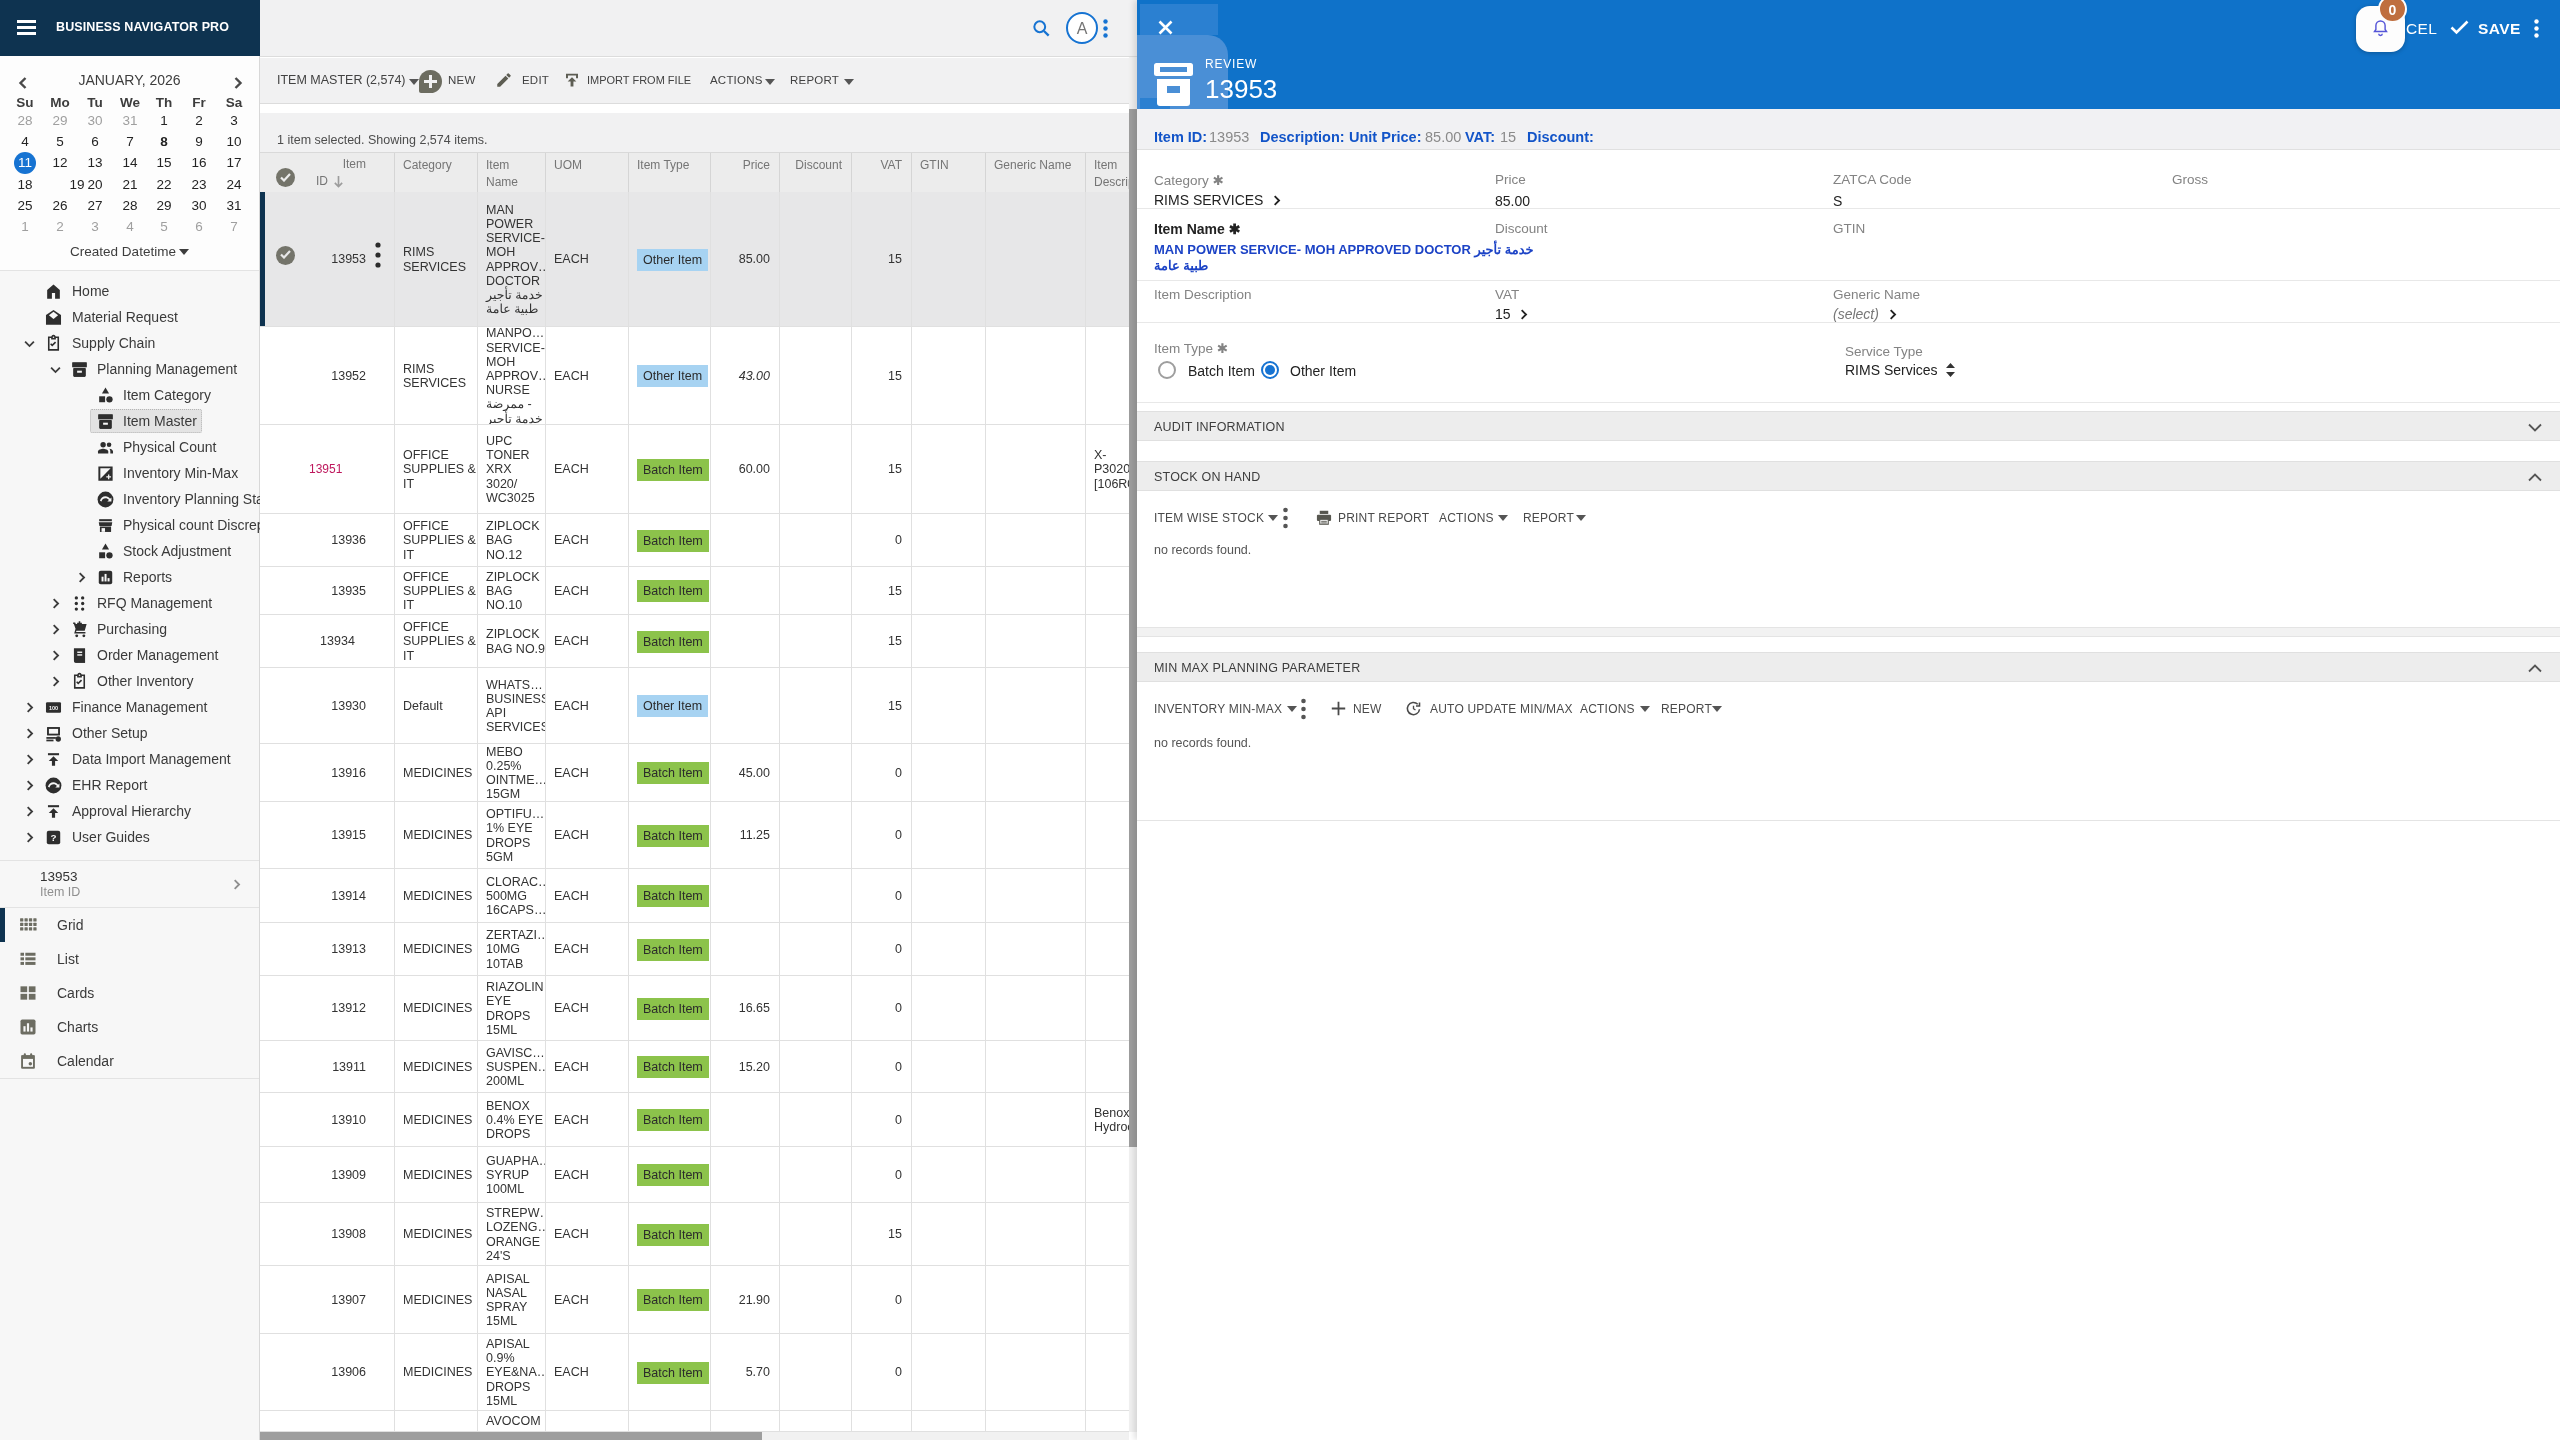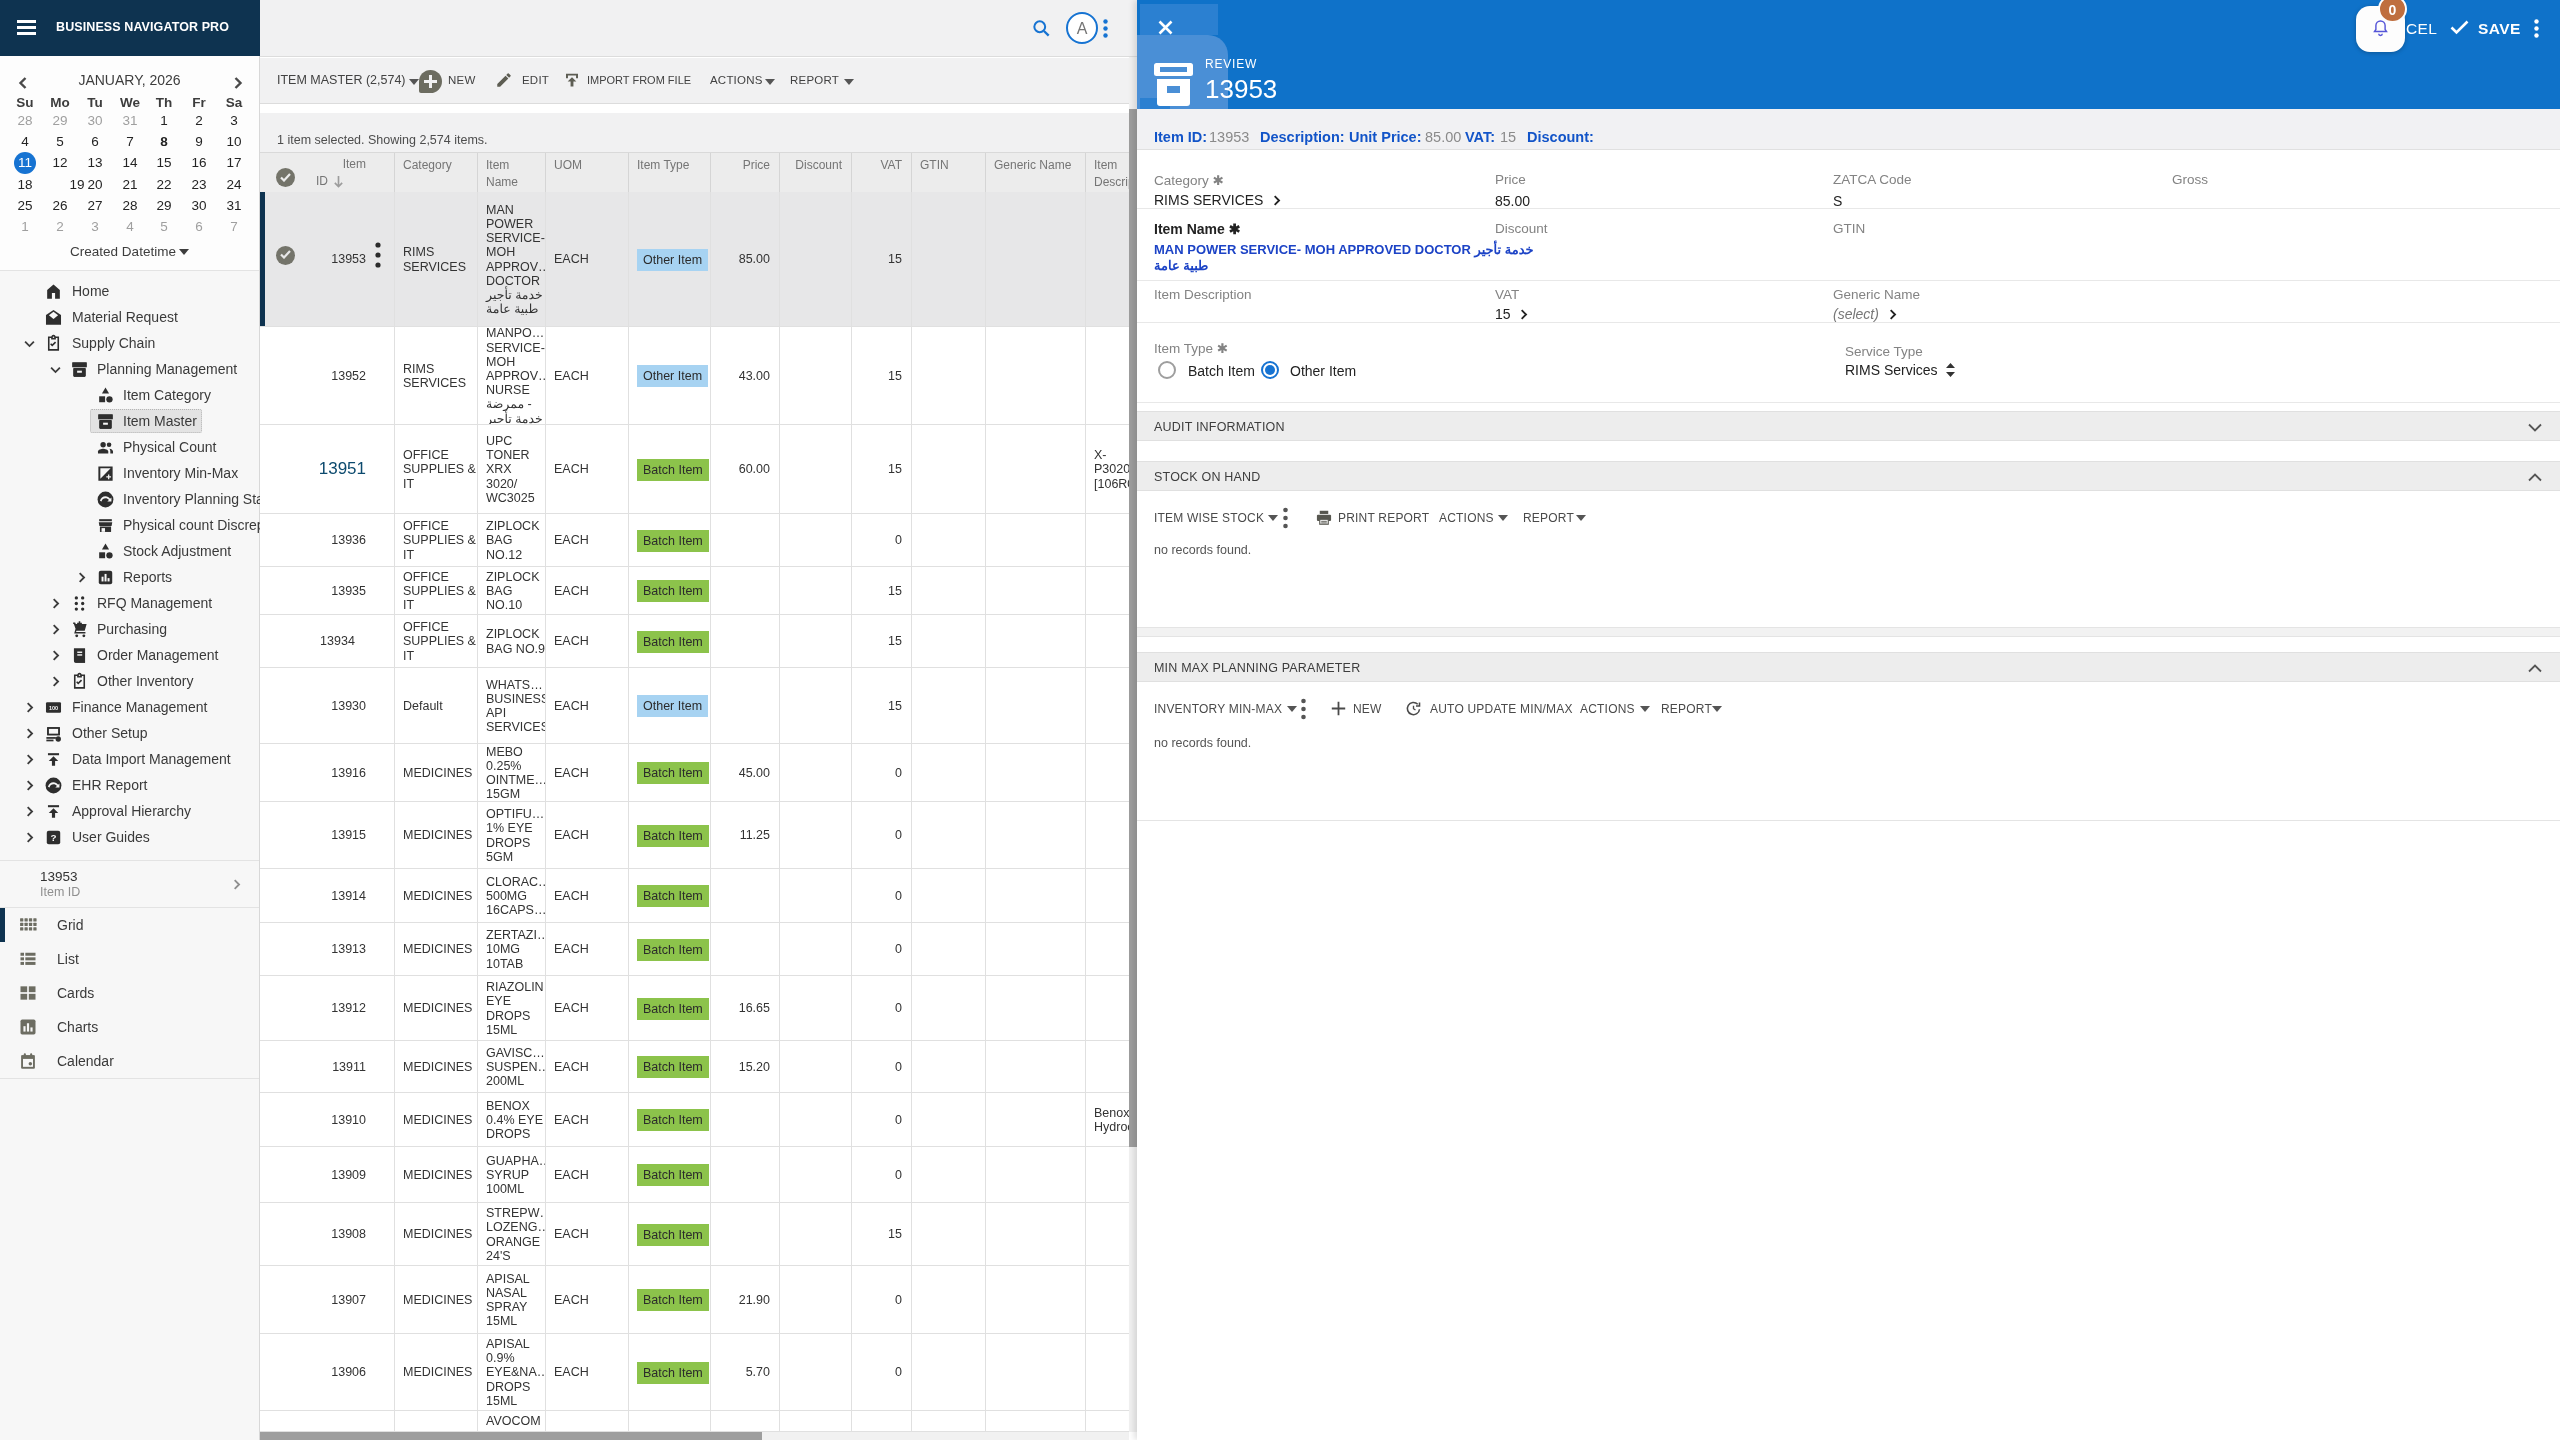--- a/index.html
+++ b/index.html
@@ -526,39 +526,39 @@
 <div class="a f" style="left:217px;top:0;width:68px;height:98px;">
         <div style="width:100%;padding:0 9px;text-align:left;font-size:12.5px;color:#333;line-height:14.2px;white-space:nowrap;overflow:hidden;">MANPO…<br>SERVICE-<br>MOH<br>APPROV…<br>NURSE<br>ممرضة -<br>خدمة تأجير</div>
       </div>
 <div class="a f" style="left:285px;top:0;width:83px;height:98px;">
         <div style="width:100%;padding:0 9px;text-align:left;font-size:12.5px;color:#333;line-height:14.2px;white-space:nowrap;overflow:hidden;">EACH</div>
       </div>
 <div class="a f" style="left:377px;top:0;height:98px">
         <div style="background:#a7d3f2;font-size:12.5px;color:#2b2b2b;padding:4px 6px">Other Item</div>
       </div>
 <div class="a f" style="left:450px;top:0;width:69px;height:98px;">
-        <div style="width:100%;padding:0 9px;text-align:right;font-size:12.5px;color:#333;line-height:14.2px;white-space:nowrap;overflow:hidden;">43.00</div>
+        <div style="width:100%;padding:0 9px;text-align:right;font-size:12.5px;color:#333;line-height:14.2px;white-space:nowrap;overflow:hidden;font-style:italic;">43.00</div>
       </div>
 <div class="a f" style="left:591px;top:0;width:60px;height:98px;">
         <div style="width:100%;padding:0 9px;text-align:right;font-size:12.5px;color:#333;line-height:14.2px;white-space:nowrap;overflow:hidden;">15</div>
       </div>
 <div class="a" style="left:134px;top:0;width:1px;height:98px;background:#e0e0e0"></div>
 <div class="a" style="left:217px;top:0;width:1px;height:98px;background:#e0e0e0"></div>
 <div class="a" style="left:285px;top:0;width:1px;height:98px;background:#e0e0e0"></div>
 <div class="a" style="left:368px;top:0;width:1px;height:98px;background:#e0e0e0"></div>
 <div class="a" style="left:450px;top:0;width:1px;height:98px;background:#e0e0e0"></div>
 <div class="a" style="left:519px;top:0;width:1px;height:98px;background:#e0e0e0"></div>
 <div class="a" style="left:591px;top:0;width:1px;height:98px;background:#e0e0e0"></div>
 <div class="a" style="left:651px;top:0;width:1px;height:98px;background:#e0e0e0"></div>
 <div class="a" style="left:725px;top:0;width:1px;height:98px;background:#e0e0e0"></div>
 <div class="a" style="left:825px;top:0;width:1px;height:98px;background:#e0e0e0"></div>
 </div>
 <div class="a" style="left:0;top:425px;width:877px;height:89px;background:#fff;border-bottom:1px solid #e0e0e0;overflow:hidden">
 <div class="a f" style="left:40px;top:0;width:68px;height:89px;">
-        <div style="width:100%;padding:0 9px;text-align:right;font-size:17px;color:#0c4a6e;line-height:14.2px;white-space:nowrap;overflow:hidden;padding-right:2px">13951</div>
+        <div style="width:100%;padding:0 9px;text-align:left;font-size:12px;color:#be185d;line-height:14.2px;white-space:nowrap;overflow:hidden;padding-right:2px">13951</div>
       </div>
 <div class="a f" style="left:134px;top:0;width:83px;height:89px;">
         <div style="width:100%;padding:0 9px;text-align:left;font-size:12.5px;color:#333;line-height:14.2px;white-space:nowrap;overflow:hidden;">OFFICE<br>SUPPLIES &amp;<br>IT</div>
       </div>
 <div class="a f" style="left:217px;top:0;width:68px;height:89px;">
         <div style="width:100%;padding:0 9px;text-align:left;font-size:12.5px;color:#333;line-height:14.2px;white-space:nowrap;overflow:hidden;">UPC<br>TONER<br>XRX<br>3020/<br>WC3025</div>
       </div>
 <div class="a f" style="left:285px;top:0;width:83px;height:89px;">
         <div style="width:100%;padding:0 9px;text-align:left;font-size:12.5px;color:#333;line-height:14.2px;white-space:nowrap;overflow:hidden;">EACH</div>
       </div>

